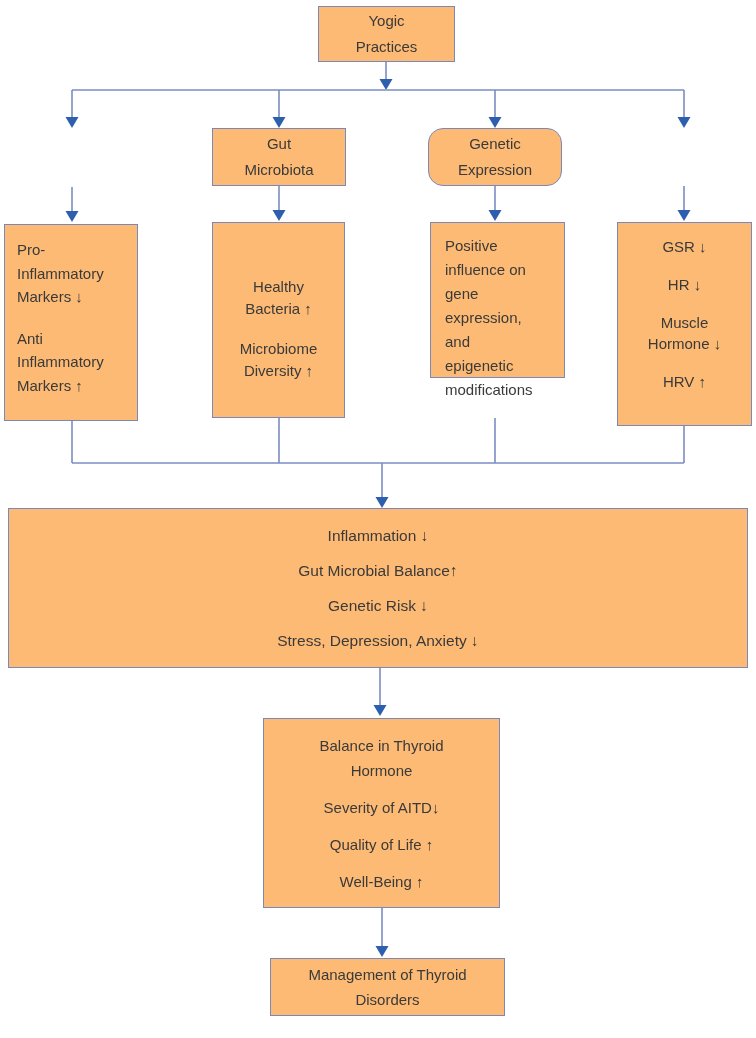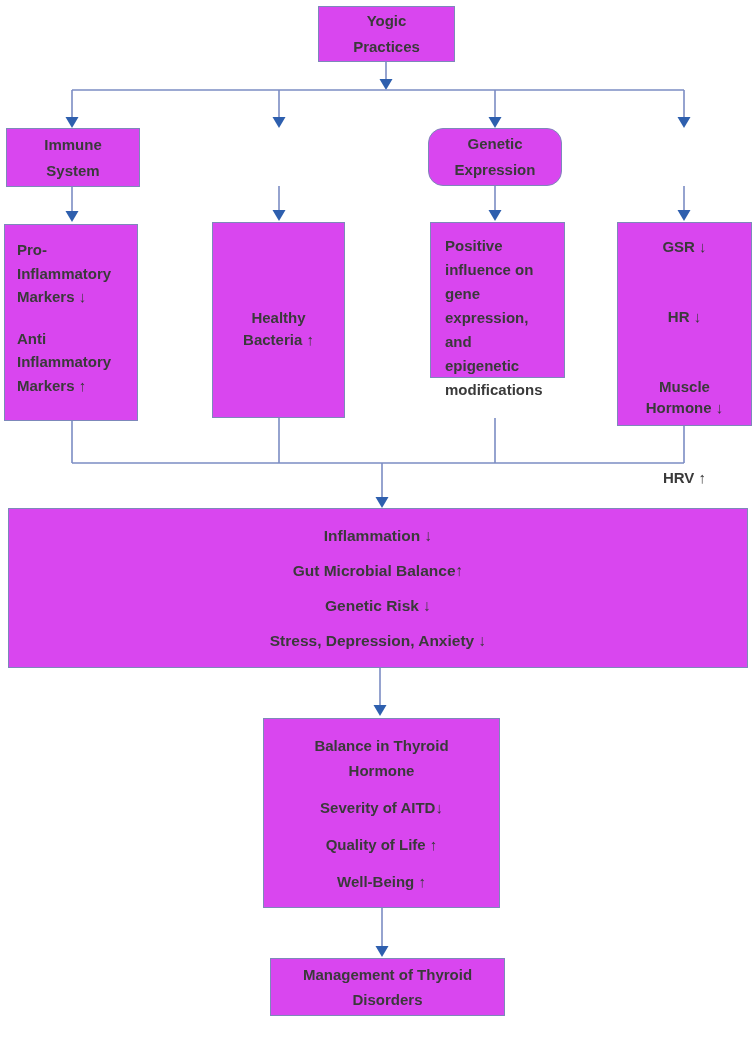--- a/index.html
+++ b/index.html
@@ -23,31 +23,30 @@
     left: 0; top: 0;
     width: 756px; height: 1038px;
     z-index: 0;
   }
   .stem  { stroke: var(--line); stroke-width: 1.6; fill: none; }
   .head  { fill: var(--arrow); stroke: none; }
   .box {
     position: absolute;
     box-sizing: border-box;
     border: 1.6px solid var(--border);
-    background: #d946ef;
+    background: #fdba74;
     z-index: 1;
     display: flex;
     flex-direction: column;
     align-items: center;
     justify-content: center;
     text-align: center;
     font-size: 15px;
     line-height: 26px;
     white-space: pre-line;
-    font-weight: bold;
   }
   .box .para, .box .item { white-space: pre-line; }
   .box-yogic   { left: 318px; top: 6px;   width: 137px; height: 56px; }
   .box-immune  { left: 6px;   top: 128px; width: 134px; height: 59px; }
   .box-gut     { left: 212px; top: 128px; width: 134px; height: 58px; }
   .box-genetic { left: 428px; top: 128px; width: 134px; height: 58px; border-radius: 15px; }
   .box-stress  { left: 617px; top: 128px; width: 135px; height: 58px; }
 
   .box-d1 {
     left: 4px; top: 224px; width: 134px; height: 197px;
@@ -63,21 +62,21 @@
   .box-d2 .para { margin-bottom: 18px; }
 
   .box-d3 {
     left: 430px; top: 222px; width: 135px; height: 156px;
     align-items: flex-start; justify-content: flex-start;
     text-align: left; padding: 11px 4px 0 14px; line-height: 24px;
   }
 
   .box-d4 {
     left: 617px; top: 222px; width: 135px; height: 204px;
-    justify-content: flex-start; padding-top: 13px; line-height: 21px; gap: 32px;
+    justify-content: flex-start; padding-top: 13px; line-height: 21px;
   }
   .box-d4 .item { margin-bottom: 17px; }
 
   .box-wide {
     left: 8px; top: 508px; width: 740px; height: 160px;
     line-height: 19px; font-size: 15.5px;
   }
   .box-wide .item { margin: 8px 0; }
 
   .box-balance {
@@ -158,37 +157,39 @@
 
     <g>
       <line class="stem" x1="382" y1="908" x2="382" y2="947"></line>
       <path class="head" d="M375.5 946 L388.5 946 L382 957 Z"></path>
     </g>
   </svg>
 
   <div class="box box-yogic">Yogic
 Practices</div>
 
-  <div class="box box-immune">Immune
-System</div>
+  <div class="box box-gut">Gut
+Microbiota</div>
   <div class="box box-genetic">Genetic
 Expression</div>
 
   <div class="box box-d1">
     <div class="para">Pro-
 Inflammatory
 Markers ↓</div>
     <div class="para">Anti
 Inflammatory
 Markers ↑</div>
   </div>
 
   <div class="box box-d2">
     <div class="para">Healthy
 Bacteria ↑</div>
+    <div class="para">Microbiome
+Diversity ↑</div>
   </div>
 
   <div class="box box-d3">Positive
 influence on
 gene
 expression,
 and
 epigenetic
 modifications</div>
 

